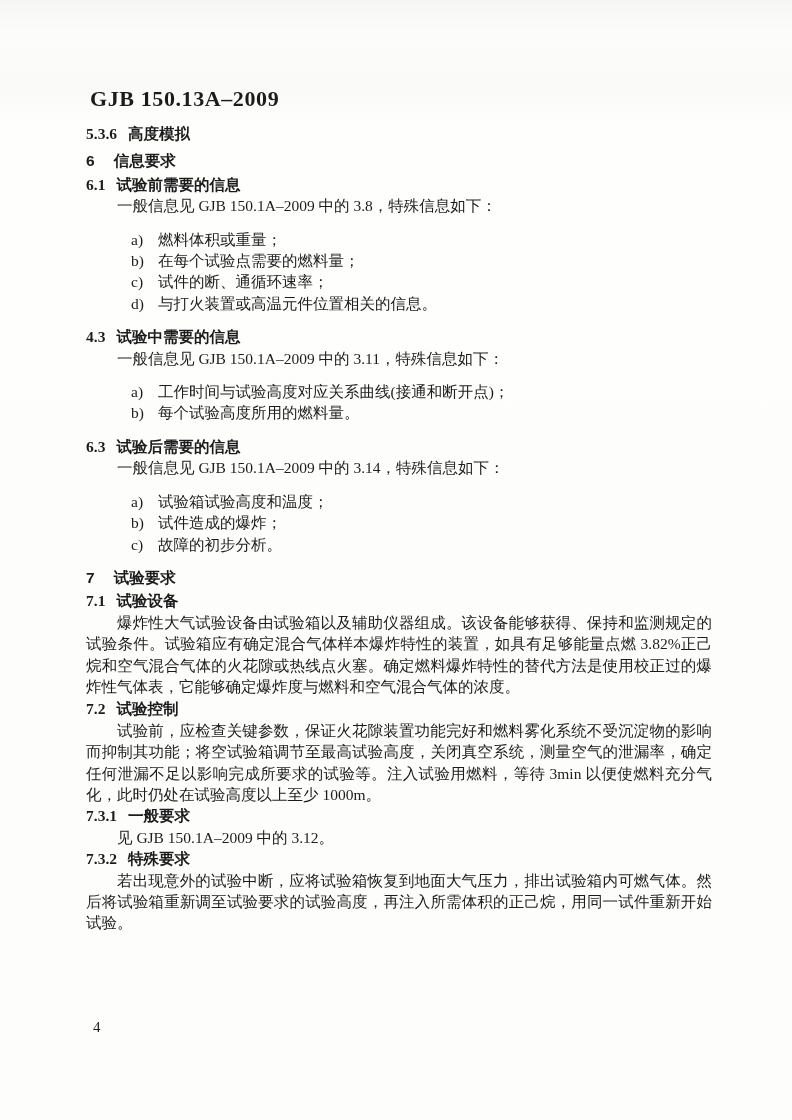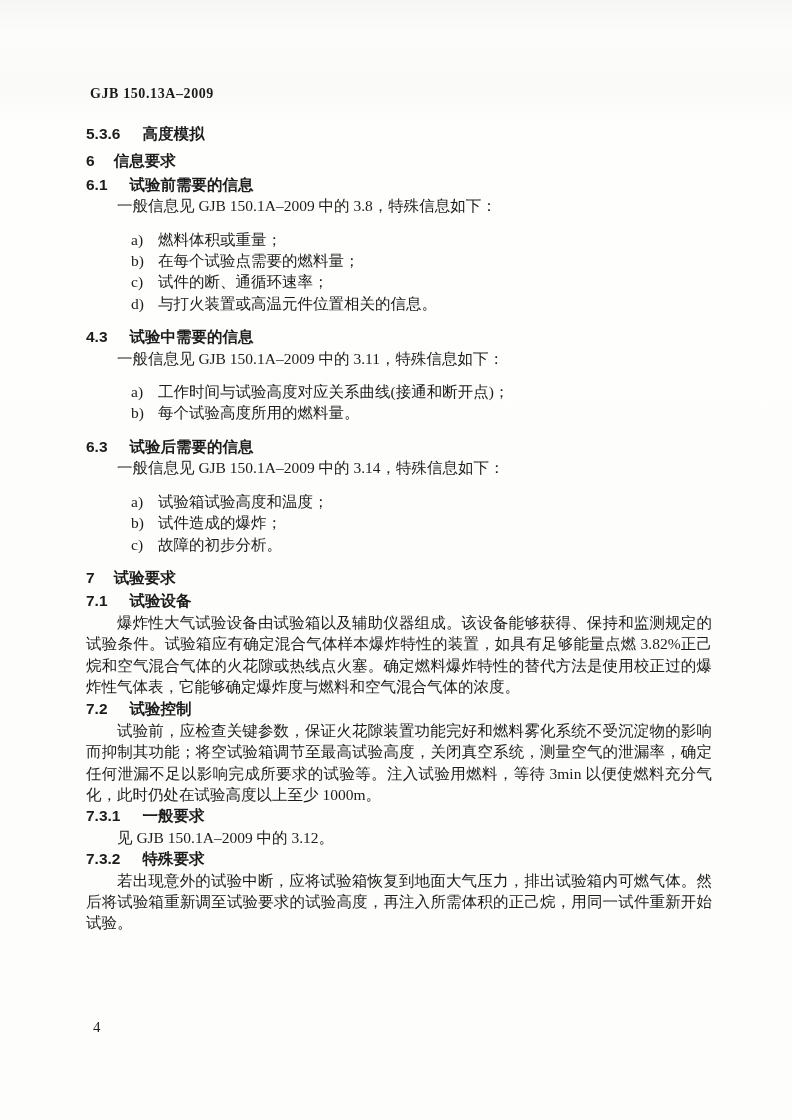--- a/index.html
+++ b/index.html
@@ -6,38 +6,38 @@
   .page{
     position:relative;
     width:792px;height:1120px;
     background:linear-gradient(180deg,#f6f6f4 0%,#fcfcfb 3%,#fafaf8 8%,#fefefd 11%,#fdfdfc 60%,#fdfdfc 100%);
     font-family:"Liberation Serif","DejaVu Serif",serif;
     color:#1c1c1c;
     overflow:hidden;
   }
   .doc-header{
     position:absolute;top:86px;left:90px;
-    font-weight:bold;font-size:14px;letter-spacing:0.6px;
+    font-weight:bold;font-size:22px;letter-spacing:0.6px;
   }
   .content{
     position:absolute;top:123px;left:86px;width:626px;
     font-size:15.5px;line-height:21.4px;
     text-align:justify;
   }
   .para{margin:0;text-indent:2em;}
   .para.cont{text-indent:0;}
   .h1,.h2,.h3{
     font-family:"Liberation Sans","DejaVu Sans",sans-serif;
     font-weight:bold;font-size:15.5px;
   }
   .h1{margin:6px 0 2px;}
   .h2{margin:1px 0 0;}
   .h3{margin:0;}
   .h1 .num{display:inline-block;min-width:8px;margin-right:19px;}
-  .h2 .num,.h3 .num{display:inline-block;margin-right:22px;}
+  .h2 .num,.h3 .num{display:inline-block;margin-right:11px;font-family:Liberation Serif, serif;}
   .list{margin:12px;}
   .li{padding-left:33px;text-align:left;}
   .li .marker{display:inline-block;width:27px;}
   .page-number{
     position:absolute;left:93px;top:1019px;
     font-size:15px;
   }
 </style>
 </head>
 <body>

